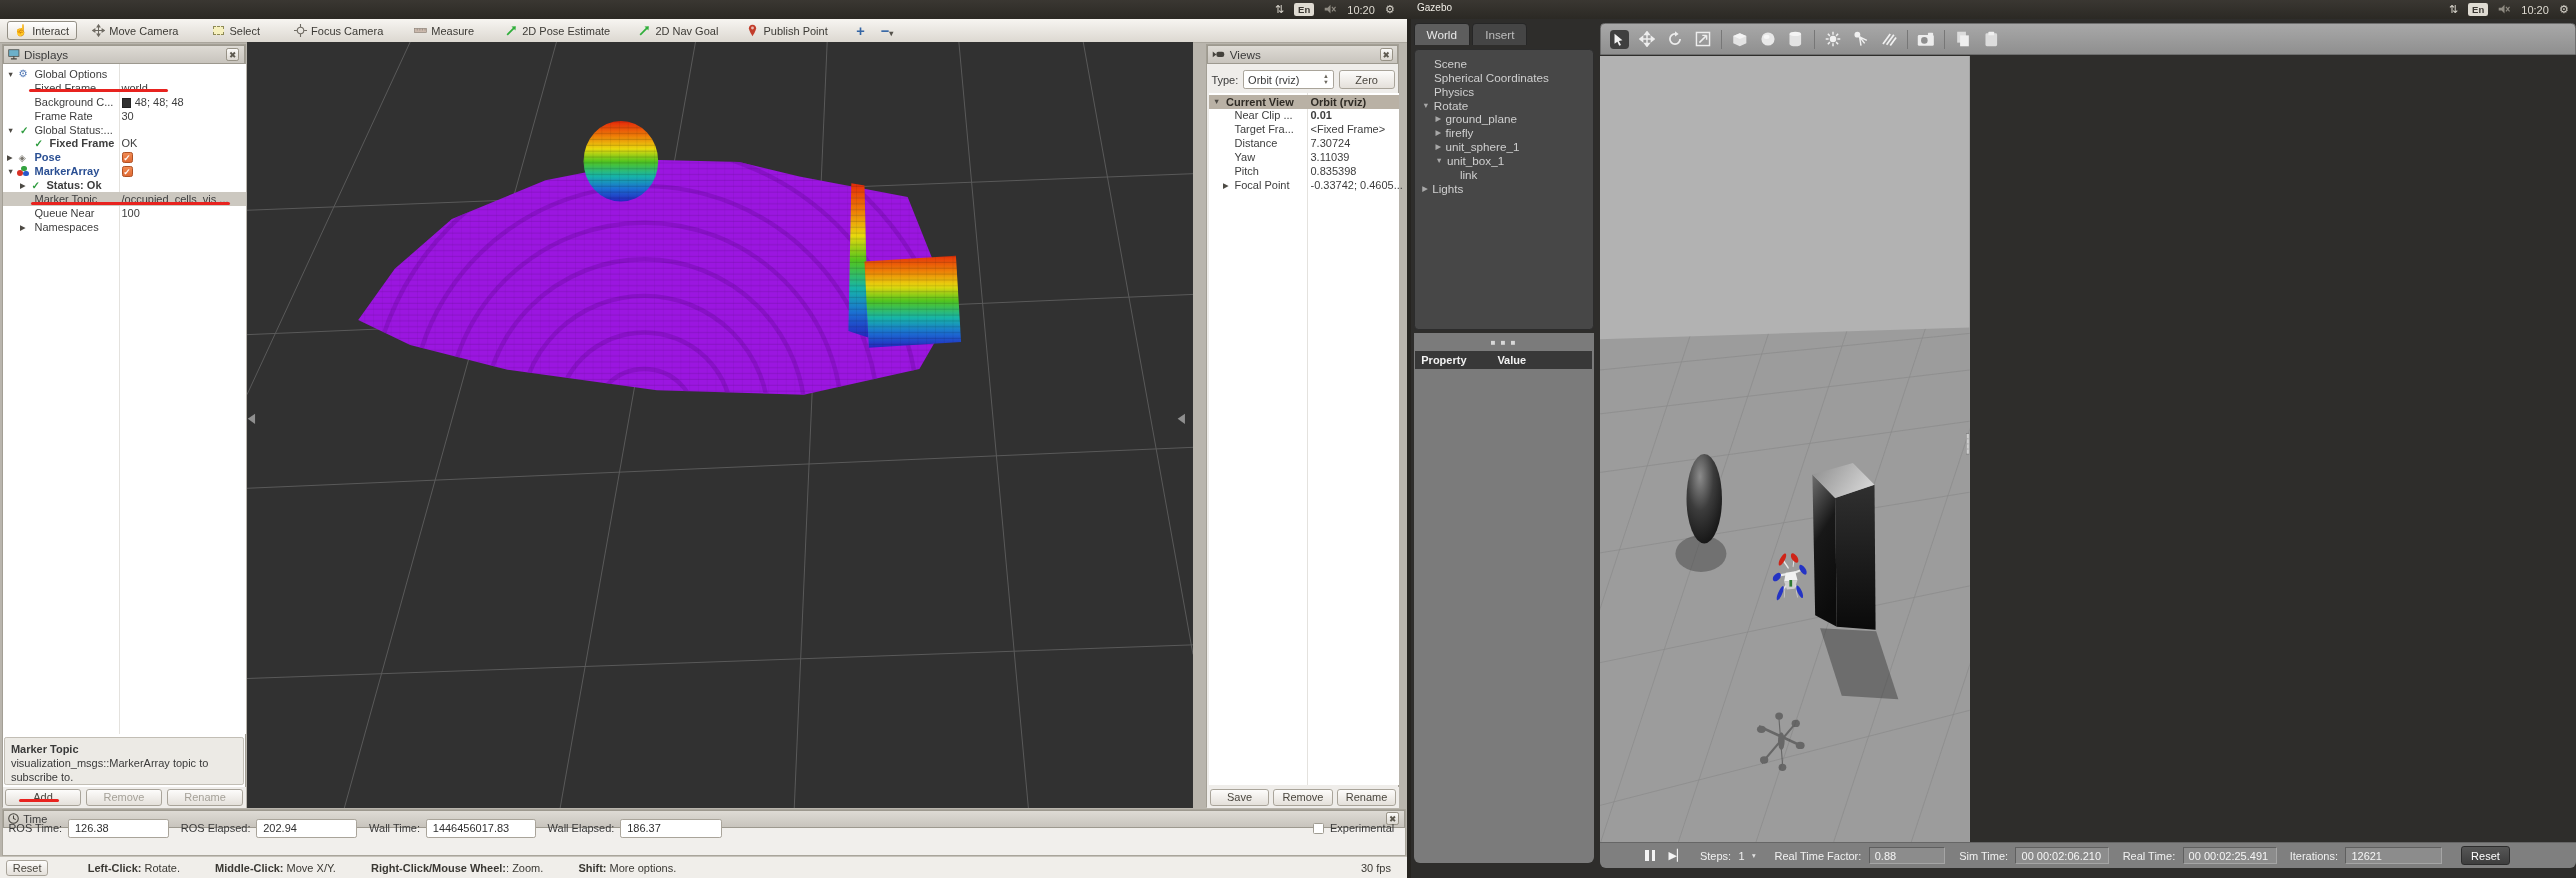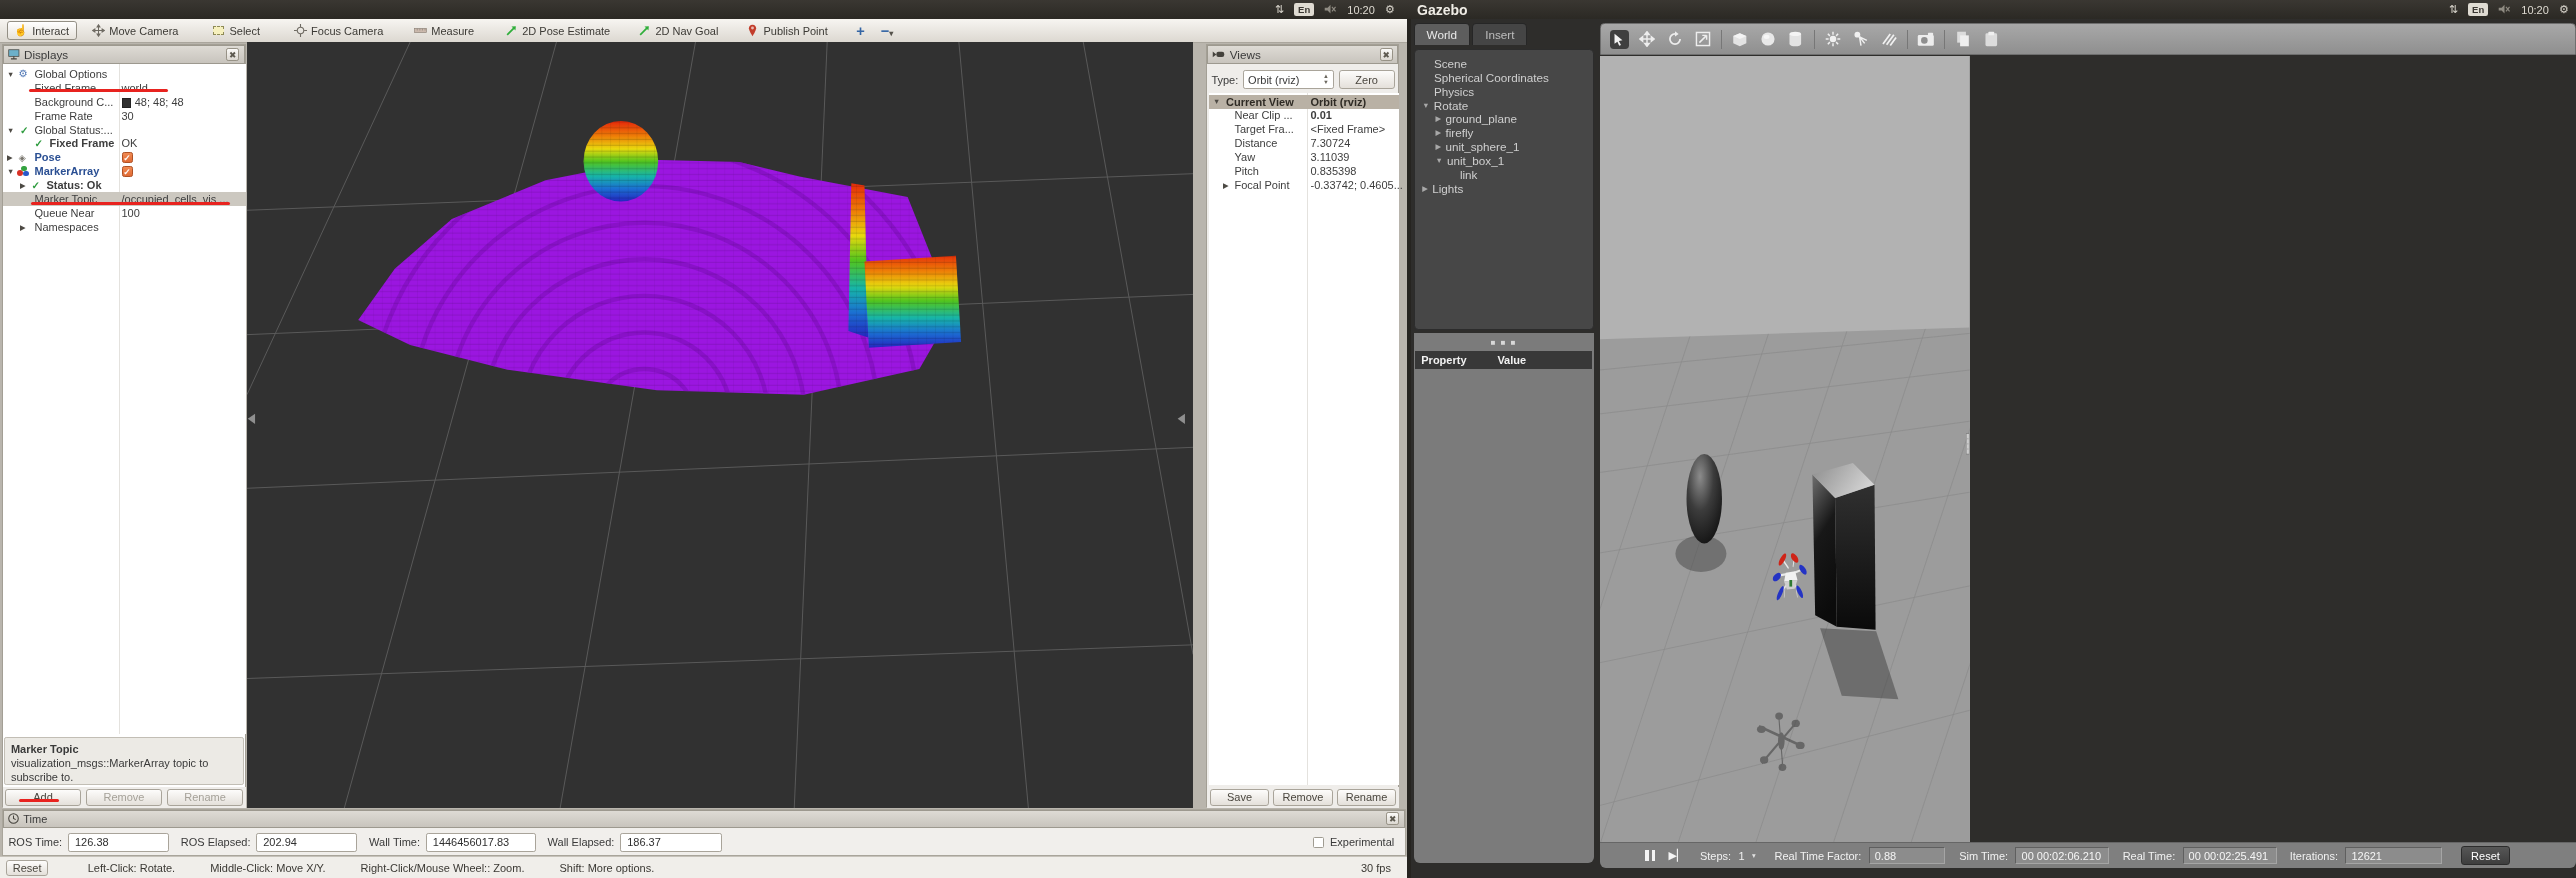--- a/index.html
+++ b/index.html
@@ -8,21 +8,21 @@
   .abs { position:absolute; }
 
   
   #topbar { position:absolute; left:0; top:0; width:2576px; height:19px;
             background:linear-gradient(#3a3732,#2b2924); color:#dfdbd2; }
   .tray { position:absolute; top:0; height:19px; display:flex; align-items:center; gap:10.2px;
           font-size:11px; }
   .tray .glyph { font-size:11px; color:#d8d4cb; }
   .kb-badge { background:#dfdbd2; color:#3a3732; font-size:9.5px; font-weight:bold;
               border-radius:2.2px; padding:0.7px 3.7px; }
-  .apptitle { position:absolute; top:1.5px; font-size:14px; font-weight:bold; color:#f0ede6; }
+  .apptitle { position:absolute; top:1.5px; font-size:10px; font-weight:normal; color:#f0ede6; }
   .spk { width:13px; height:10.2px; }
 
   
   .panel-header { height:19px; background:linear-gradient(#dedbd5,#c8c4bd);
                   border:0.7px solid #9d998f; display:flex; align-items:center;
                   font-size:11.7px; color:#3a3a3a; padding:0 4.4px; gap:4.4px; }
   .panel-header .close { margin-left:auto; width:13px; height:13px; border:0.7px solid #979286;
                   border-radius:2.2px; background:linear-gradient(#fbfaf8,#dcd8d1);
                   font-size:8.8px; color:#5d594f; display:flex; align-items:center; justify-content:center; }
   .btn { border:0.7px solid #a9a49a; border-radius:2.9px;
@@ -71,21 +71,21 @@
   
   #timepanel { position:absolute; left:1.5px; top:790px; width:1404px; height:47px; background:#f1efec;
                border:0.7px solid #a9a59b; }
   #timepanel .panel-header { height:17.6px; font-size:11px; }
   .tfield { display:flex; align-items:center; gap:5.9px; font-size:11px; color:#3a3a3a; }
   .tinput { background:#ffffff; border:0.7px solid #a9a49a; border-radius:2.2px; height:19px;
             font-size:11px; color:#2f2f2f; display:flex; align-items:center; padding:0 5.9px; }
   #statusbar { position:absolute; left:0; top:837px; width:1407px; height:22px;
                background:#f0eeea; border-top:0.7px solid #c6c2ba; display:flex; align-items:center;
                font-size:11px; color:#3a3833; padding:0 5.9px; gap:7.3px; }
-  #statusbar .hint b { font-weight:normal;padding-left:32px; }
+  #statusbar .hint b { font-weight:bold;padding-left:32px; }
   .checkbox-empty { width:11px; height:11px; background:#fff; border:0.7px solid #a09c92; border-radius:1.5px; }
 
   
   #gazebo { position:absolute; left:1411px; top:19px; width:1165px; height:859px; background:#2e2d2b; }
   .gz-tab { height:22px; padding:0 11.7px; display:flex; align-items:center; font-size:11.7px;
             border-radius:4.4px 4.4px 0 0; border:0.7px solid #262626; border-bottom:none; }
   .gz-tab.active { background:#5d5d5d; color:#e9e9e9; }
   .gz-tab.inactive { background:#454545; color:#bdbdbd; }
   #gz-tree { position:absolute; left:2.9px; top:26px; width:180px; height:281px; background:#474747;
              border:0.7px solid #2c2c2c; border-radius:4.4px; color:#cfcfcf; font-size:11.7px; }
@@ -429,21 +429,21 @@
 
   <div id="timepanel">
     <div class="panel-header">
       <svg width="11" height="11" viewBox="0 0 15 15">
         <circle cx="7.5" cy="7.5" r="6.5" fill="none" stroke="#44423c" stroke-width="1.4"></circle>
         <path d="M7.5 3.5 V7.5 L10.5 9" stroke="#44423c" stroke-width="1.4" fill="none"></path>
       </svg>
       <span>Time</span>
       <span class="close">✖</span>
     </div>
-    <div class="abs" style="left:0; top:19px; width:1402px; height:26px; display:flex; align-items:center; gap:11.7px; padding:0 5.9px;">
+    <div class="abs" style="left:0; top:5px; width:1402px; height:26px; display:flex; align-items:center; gap:11.7px; padding:0 5.9px;">
       <div class="tfield">
         <span>ROS Time:</span>
         <div class="tinput" style="width:101px;">126.38</div>
       </div>
       <div class="tfield">
         <span>ROS Elapsed:</span>
         <div class="tinput" style="width:101px;">202.94</div>
       </div>
       <div class="tfield">
         <span>Wall Time:</span>

